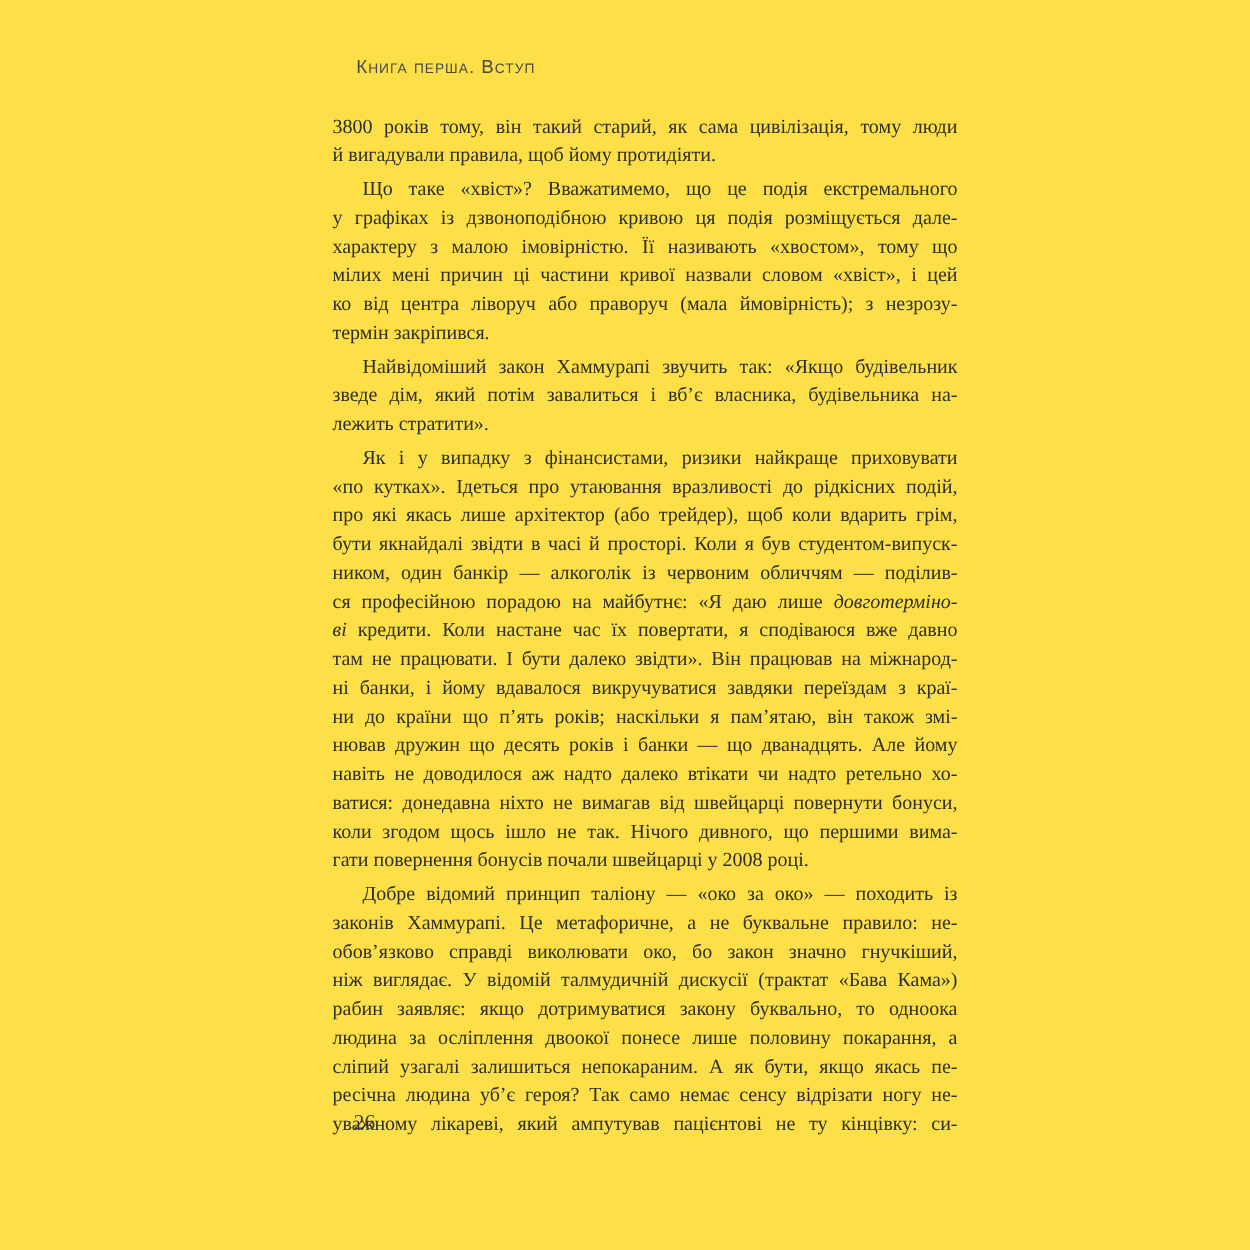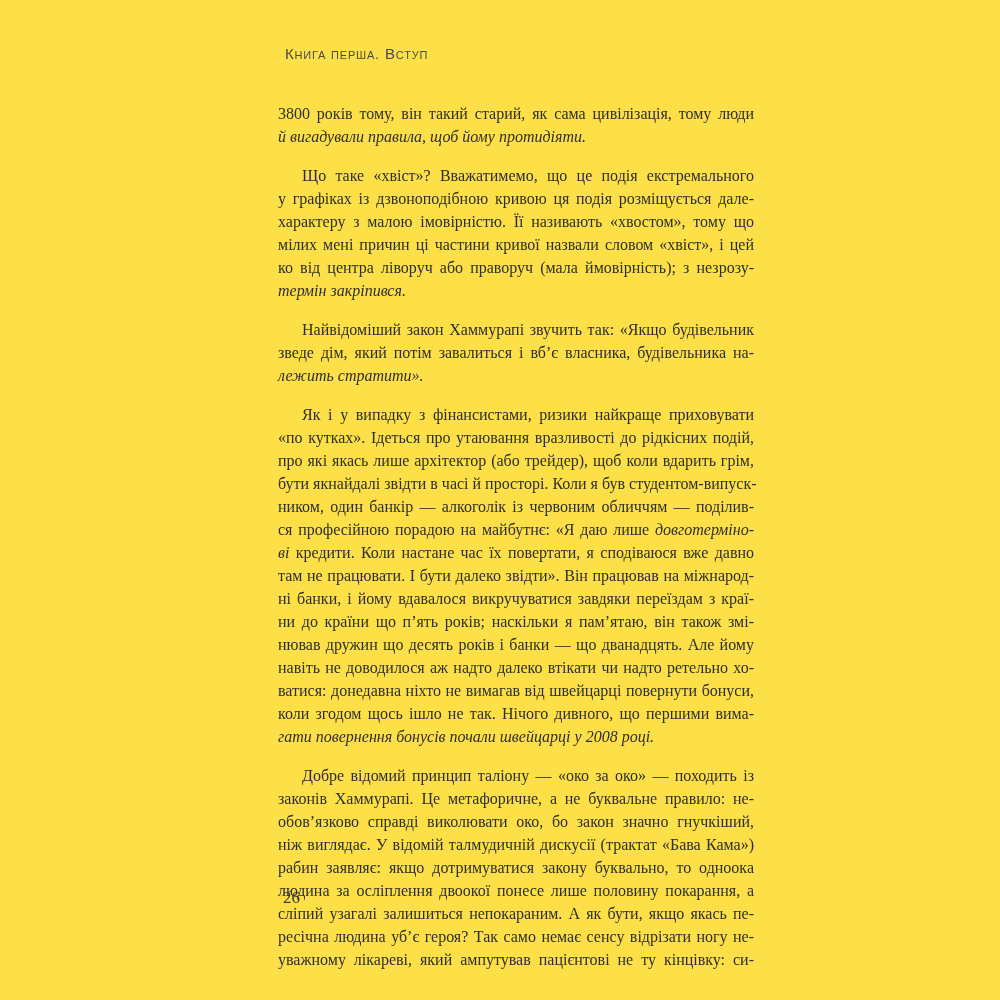--- a/index.html
+++ b/index.html
@@ -27,30 +27,29 @@
     color: #4a4a4a;
   }
   .body-text {
     position: absolute;
     left: 262px;
     top: 86px;
     width: 508px;
     font-size: 16px;
     line-height: 23px;
   }
-  .para { margin: 16px; padding: 0; }
+  .para { margin: 4px; padding: 0; }
   .line {
     height: 23px;
     white-space: nowrap;
     text-align: justify;
     text-align-last: justify;
   }
   .line.final {
     text-align-last: left;
-    font-style: italic;
   }
   .line.indent {
     text-indent: 24px;
   }
   .line i { }
   .folio {
     position: absolute;
     left: 283px;
     top: 888px;
     font-size: 17px;

